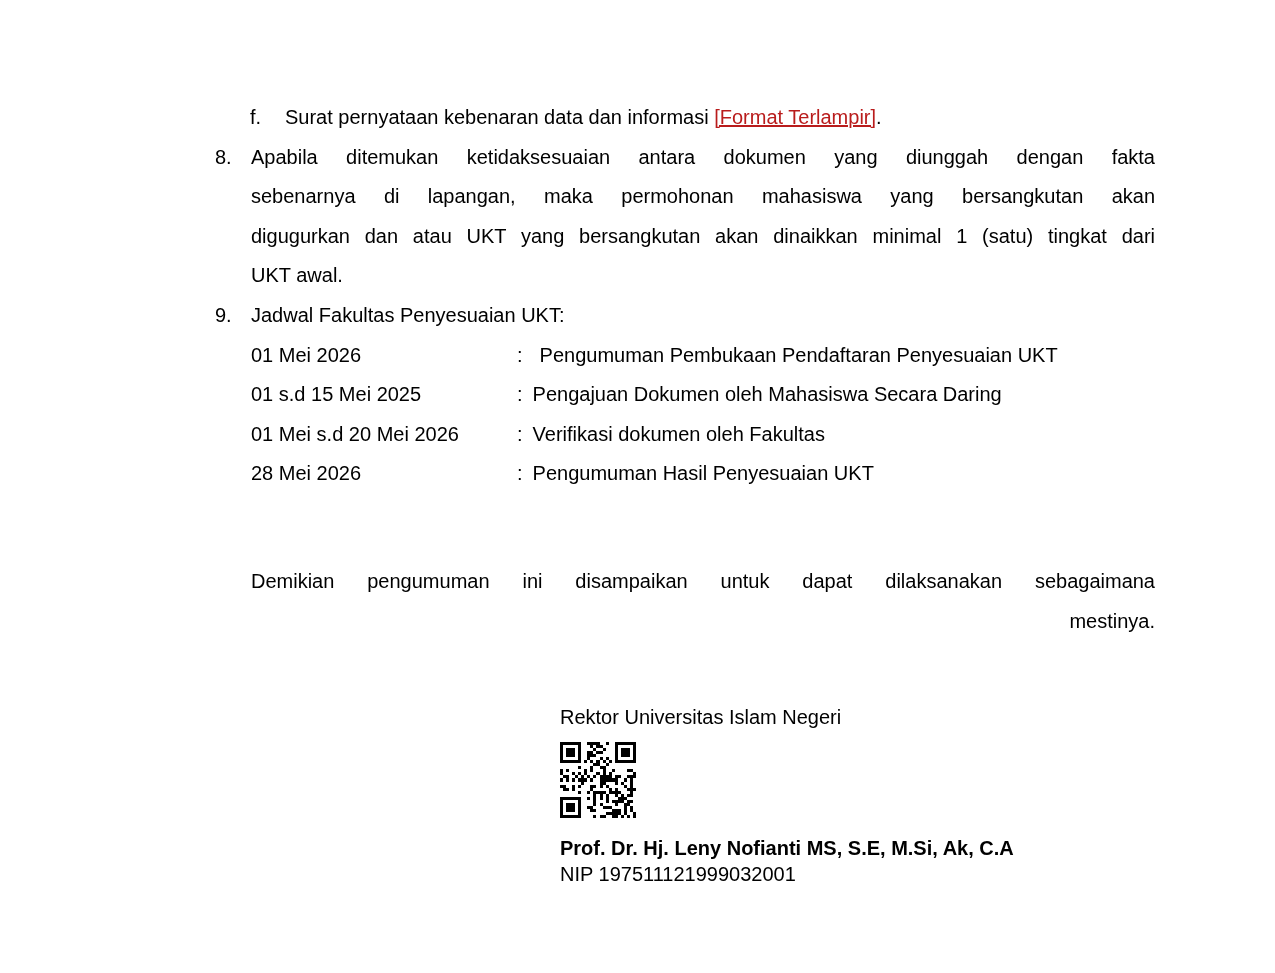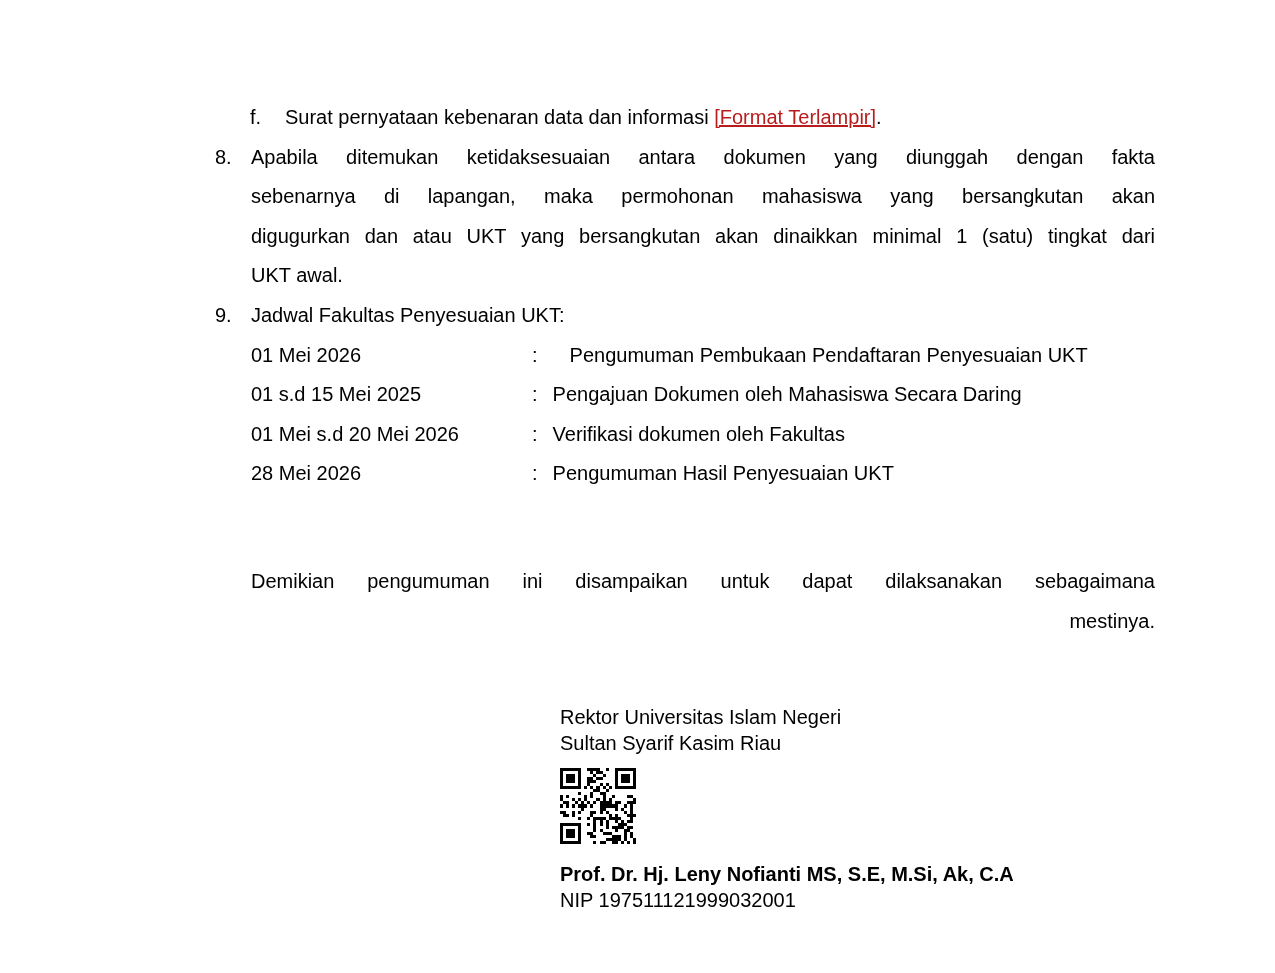--- a/index.html
+++ b/index.html
@@ -53,30 +53,30 @@
     text-align-last: left;
   }
   a.doc-link {
     color: #b91c1c;
     text-decoration: underline;
     cursor: pointer;
   }
   .sched-row {
     display: flex;
     padding-left: 85px;
-    gap: 15px;
   }
   .sched-date {
     width: 266px;
     flex: none;
   }
   .sched-colon {
     flex: none;
   }
   .sched-act {
+    margin-left: 10px;
     white-space: nowrap;
   }
   .sched-act-wide {
     margin-left: 17px;
   }
   .closing {
     margin-top: 68px;
   }
   .closing-first {
     text-indent: 85px;
@@ -152,21 +152,20 @@
 
     <div class="closing">
       <div class="closing-first">Demikian pengumuman ini disampaikan untuk dapat dilaksanakan sebagaimana</div>
       <div class="closing-last">mestinya.</div>
     </div>
 
   </div>
 
   <div class="signature">
     <div>Rektor Universitas Islam Negeri</div>
-    <div>Sultan Syarif Kasim Riau</div>
     <svg id="qr-svg" class="sig-qr" viewBox="0 0 25 25" shape-rendering="crispEdges">
         <rect x="0" y="0" width="25" height="25" fill="#fff"></rect>
         <rect x="0" y="0" width="1" height="1" fill="#000"></rect>
         <rect x="1" y="0" width="1" height="1" fill="#000"></rect>
         <rect x="2" y="0" width="1" height="1" fill="#000"></rect>
         <rect x="3" y="0" width="1" height="1" fill="#000"></rect>
         <rect x="4" y="0" width="1" height="1" fill="#000"></rect>
         <rect x="5" y="0" width="1" height="1" fill="#000"></rect>
         <rect x="6" y="0" width="1" height="1" fill="#000"></rect>
         <rect x="9" y="0" width="1" height="1" fill="#000"></rect>

